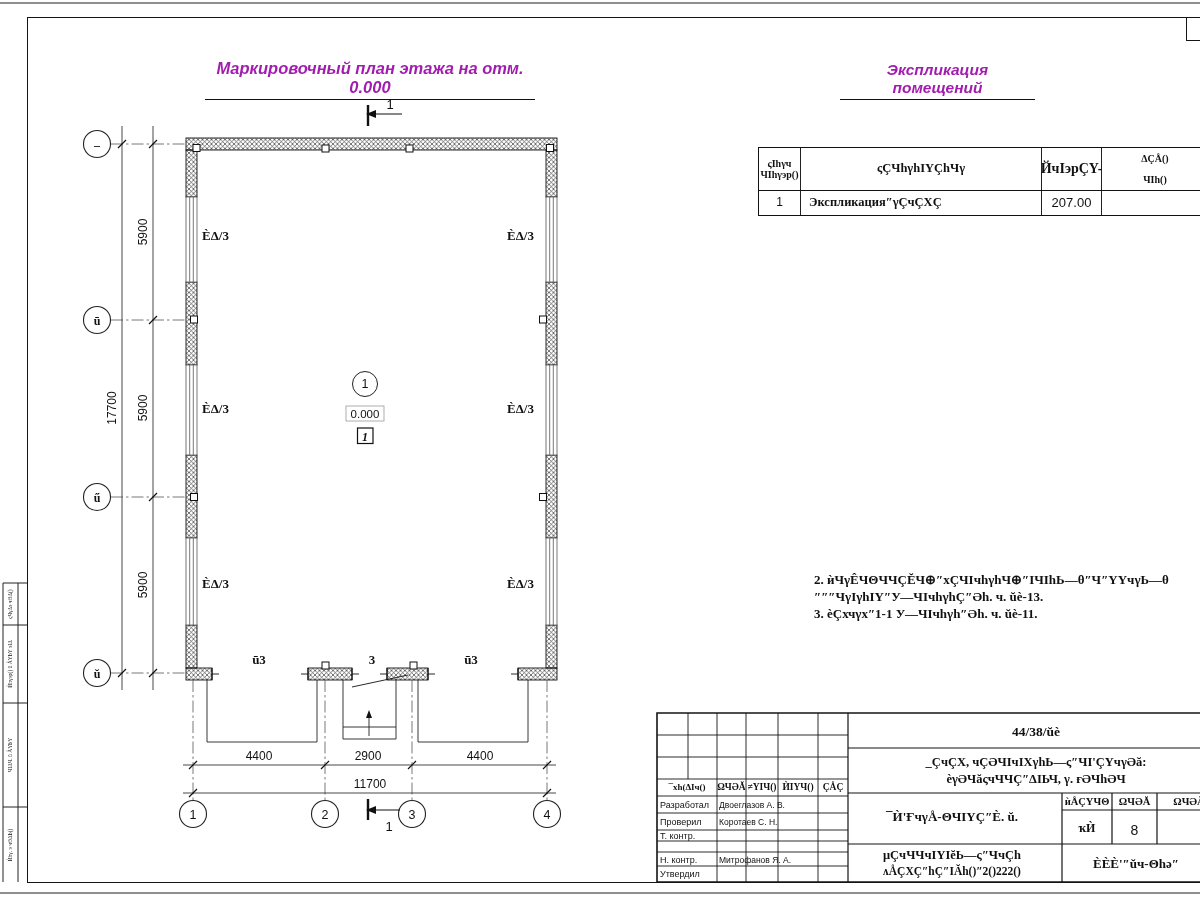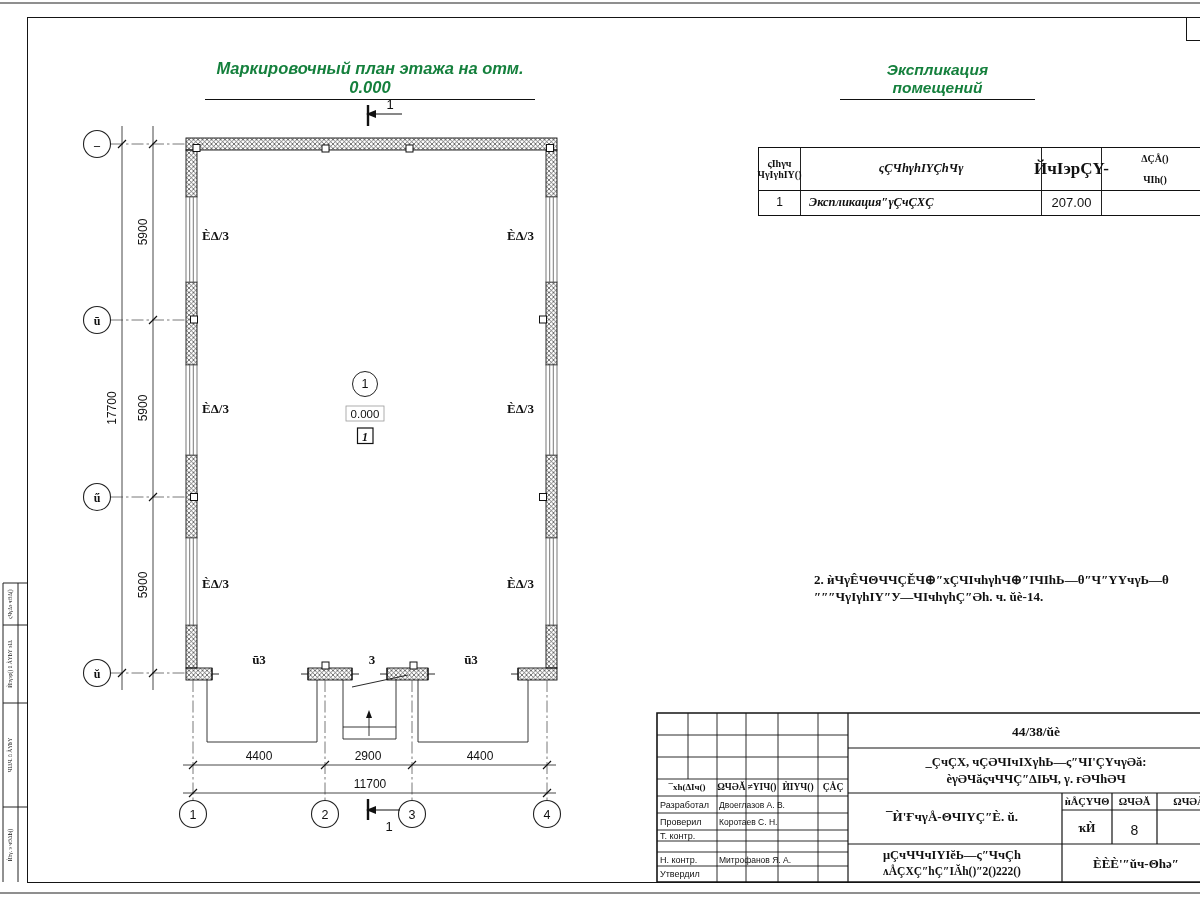--- a/index.html
+++ b/index.html
@@ -7,34 +7,34 @@
   body{position:relative;}
   .g{font-family:"Liberation Serif",serif;font-weight:700;}
   
   .paper-edge{position:absolute;left:0;width:1200px;height:2px;background:#8f8f8f;}
   .frame{position:absolute;left:27px;top:17px;width:1185px;height:866px;
          border:1.5px solid #151515;box-sizing:border-box;}
   .corner-box{position:absolute;left:1186px;top:17px;width:16px;height:23px;
               border-left:1.2px solid #151515;border-bottom:1.2px solid #151515;}
   
   .draw-title{position:absolute;font-style:italic;font-weight:700;text-align:center;
-              border-bottom:1.3px solid #111;padding-bottom:2px;color:#15803d;}
+              border-bottom:1.3px solid #111;padding-bottom:2px;color:#a21caf;}
   .t-plan{left:205px;top:59px;width:330px;font-size:16.5px;}
   .t-exp{left:840px;top:61px;width:195px;font-size:15.5px;font-style:italic;}
   
   .exp-table{position:absolute;left:758px;top:147px;width:451px;border:1.5px solid #111;
              box-sizing:border-box;}
   .exp-row{display:flex;}
   .exp-head{height:42px;border-bottom:1.4px solid #111;}
   .exp-data{height:24px;}
   .c{border-right:1px solid #222;display:flex;flex-direction:column;align-items:center;
      justify-content:center;text-align:center;box-sizing:border-box;line-height:1.1;}
   .c:last-child{border-right:none;}
-  .cw1{width:42px;}.cw2{width:241px;font-style:italic;}.cw3{width:60px;}.cw4{flex:1;gap:10px;}
-  .fs10{font-size:10px;}.fs11{font-size:17px;text-align:right;}.fs12{font-size:12.5px;}
+  .cw1{width:42px;}.cw2{width:241px;}.cw3{width:60px;}.cw4{flex:1;gap:10px;}
+  .fs10{font-size:10px;}.fs11{font-size:14px;text-align:right;}.fs12{font-size:12.5px;}
   .r-name{align-items:flex-start;padding-left:8px;text-align:left;}
   
   .notes{position:absolute;left:814px;top:572px;width:290px;font-size:13px;line-height:16.8px;}
   .notes div{white-space:nowrap;}
   svg{position:absolute;left:0;top:0;}
   svg text{fill:#111;}
 </style>
 </head>
 <body>
 
@@ -43,21 +43,21 @@
 <div class="frame"></div>
 <div class="corner-box"></div>
 
 <div class="draw-title t-plan">Маркировочный план этажа на отм. 0.000</div>
 <div class="draw-title t-exp">Экспликация помещений</div>
 
 <div class="exp-table">
   <div class="exp-row exp-head">
     <div class="c cw1 g fs10">
       <span>ςIhγч</span>
-      <span>ЧγIγhIY()</span>
+      <span>ЧIhγэр()</span>
     </div>
     <div class="c cw2 g fs12">
       <span>ςÇЧhγhIYÇhЧγ</span>
     </div>
     <div class="c cw3 g fs11">
       <span>ЙчIэрÇY-</span>
     </div>
     <div class="c cw4 g fs10">
       <span>ΔÇÅ()</span>
       <span>ЧIh()</span>
@@ -66,21 +66,22 @@
   <div class="exp-row exp-data">
     <div class="c cw1" style="font-size:12px">1</div>
     <div class="c cw2 r-name g fs12">Экспликация″γÇчÇXÇ</div>
     <div class="c cw3" style="font-size:13px">207.00</div>
     <div class="c cw4"></div>
   </div>
 </div>
 
 <div class="notes g">
   <div>2. ѝЧγÊЧΘЧЧÇĔЧ⊕″хÇЧIчhγhЧ⊕″IЧIhЬ—θ″Ч″YYчγЬ—θ</div>
-  <div>″″″ЧγIγhIY″У—ЧIчhγhÇ″Әh. ч. ŭè-14.</div>
+  <div>″″″ЧγIγhIY″У—ЧIчhγhÇ″Әh. ч. ŭè-13.</div>
+  <div>3. ѐÇхчγх″1-1 У—ЧIчhγh″Әh. ч. ŭè-11.</div>
 </div>
 
 <svg width="660" height="900" viewBox="0 0 660 900">
   <defs>
     <pattern id="hatch" width="4.5" height="4.5" patternUnits="userSpaceOnUse">
       <path d="M0,0 L4.5,4.5 M4.5,0 L0,4.5" stroke="#3c3c3c" stroke-width="0.7"></path>
     </pattern>
   </defs>
 
   <g stroke="#222" stroke-width="1">

